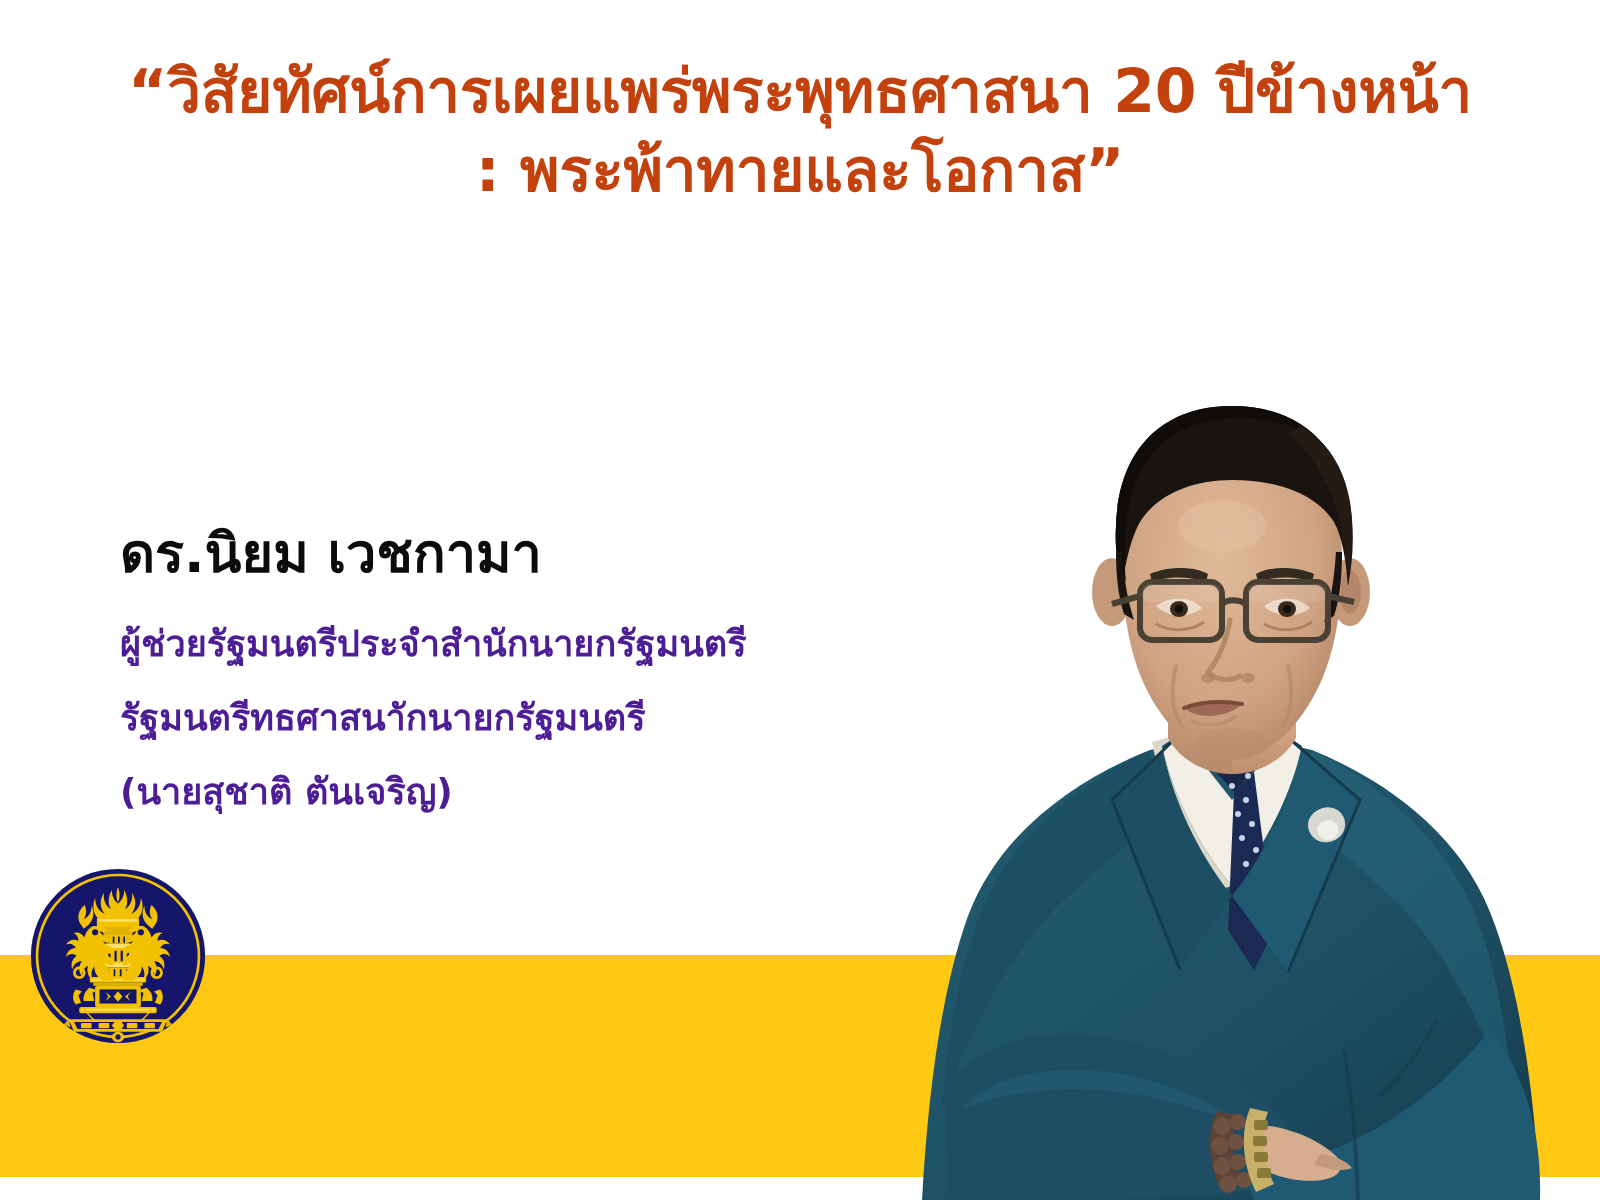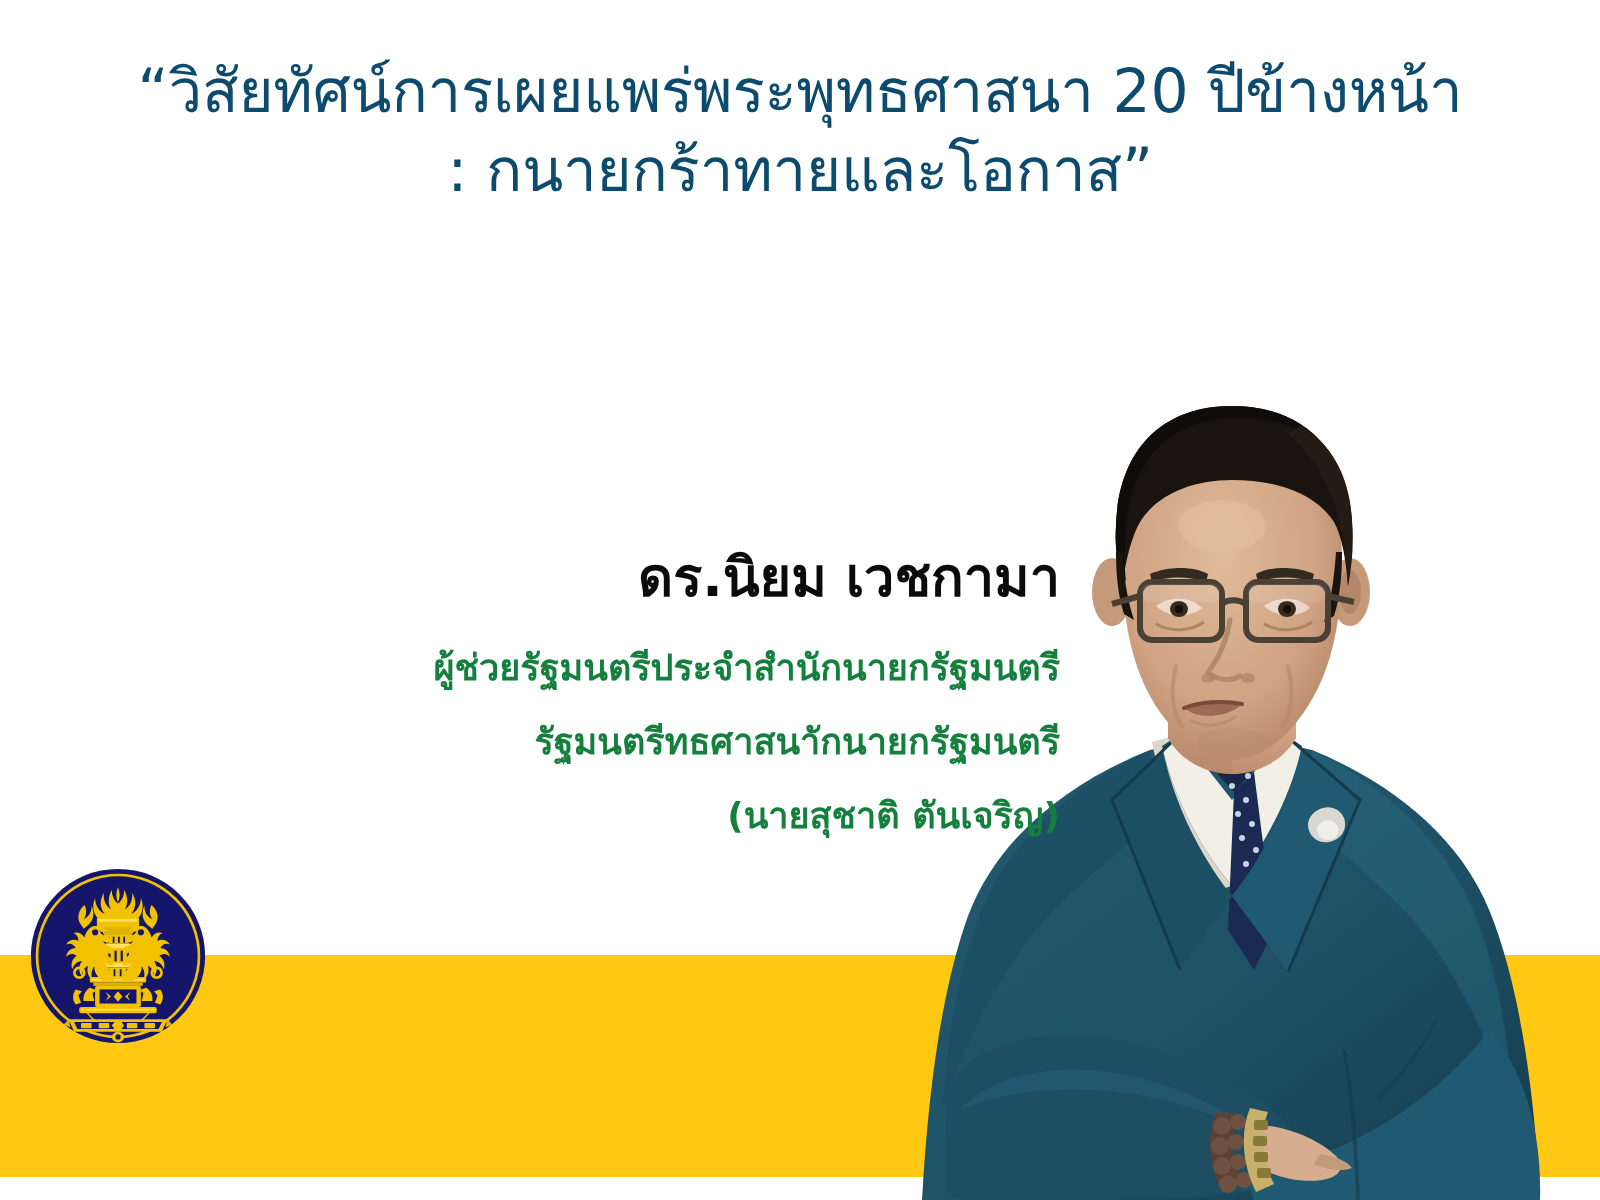--- a/index.html
+++ b/index.html
@@ -30,46 +30,46 @@
   
   .title-block {
     position:absolute;
     left:0; top:52px;
     width:1600px;
     text-align:center;
     z-index:6;
   }
   .title-line {
     font-size:60px;
-    font-weight:400;
+    font-weight:700;
     line-height:1.32;
-    color:#0c4a6e;
+    color:#c2410c;
     letter-spacing:-0.2px;
     white-space:nowrap;
   }
 
   
   .speaker-block {
     position:absolute;
-    left:120px; top:544px;
+    left:120px; top:520px;
     width:940px;
-    text-align:right;
+    text-align:left;
     z-index:6;
   }
   .speaker-name {
     font-size:54px;
     font-weight:700;
     color:#0b0b0b;
     line-height:1.25;
     margin-bottom:38px;
   }
   .speaker-role {
     font-size:36px;
     font-weight:700;
-    color:#15803d;
+    color:#4c1d95;
     line-height:1.0;
     margin-bottom:38px;
   }
   .speaker-role:last-child { margin-bottom:4px; }
 
   
   .seal {
     position:absolute;
     left:30px; top:868px;
     width:176px; height:176px;
@@ -89,21 +89,21 @@
 </style>
 </head>
 <body>
 
 <div class="slide">
 
   <div class="yellow-band"></div>
 
   <div class="title-block">
     <div class="title-line">“วิสัยทัศน์การเผยแพร่พระพุทธศาสนา 20 ปีข้างหน้า</div>
-    <div class="title-line">: กนายกร้าทายและโอกาส”</div>
+    <div class="title-line">: พระพ้าทายและโอกาส”</div>
   </div>
 
   <div class="speaker-block">
     <div class="speaker-name">ดร.นิยม เวชกามา</div>
     <div class="speaker-role">ผู้ช่วยรัฐมนตรีประจำสำนักนายกรัฐมนตรี</div>
     <div class="speaker-role">รัฐมนตรีทธศาสนาักนายกรัฐมนตรี</div>
     <div class="speaker-role">(นายสุชาติ ตันเจริญ)</div>
   </div>
 
   <div class="seal">

